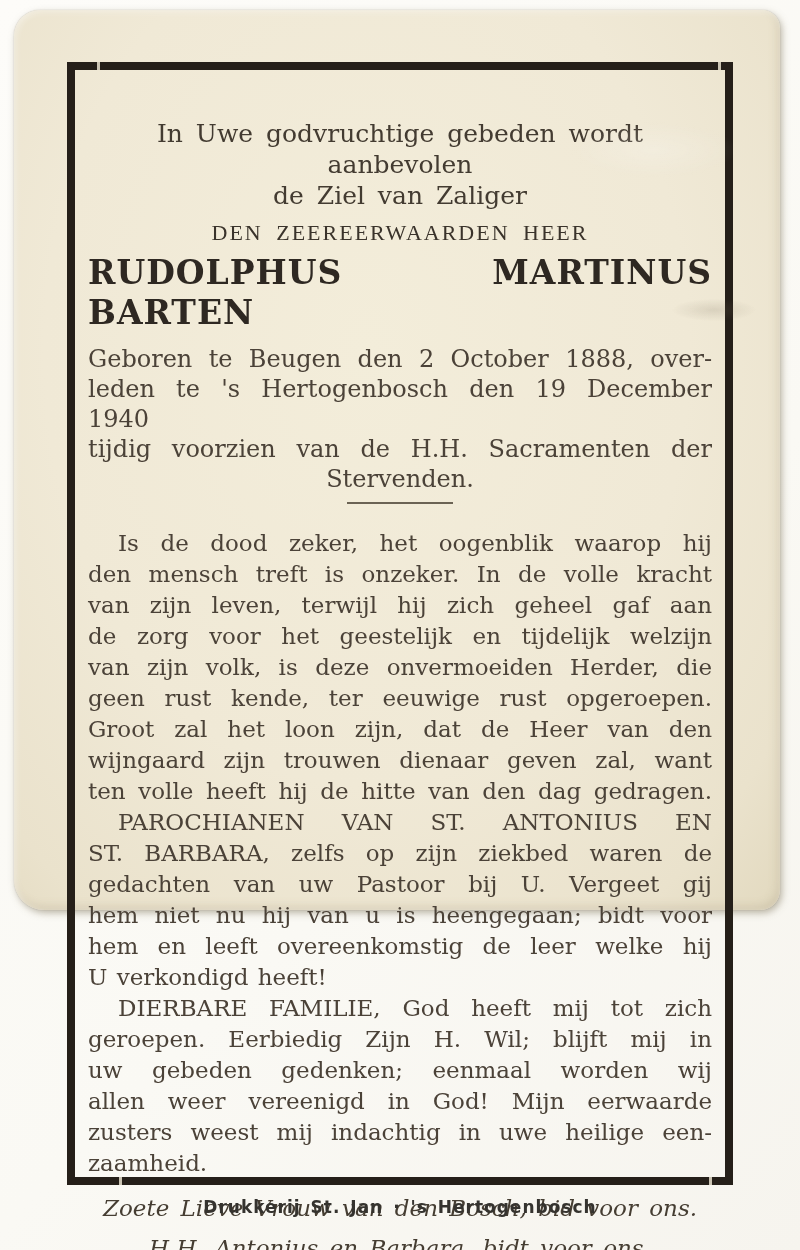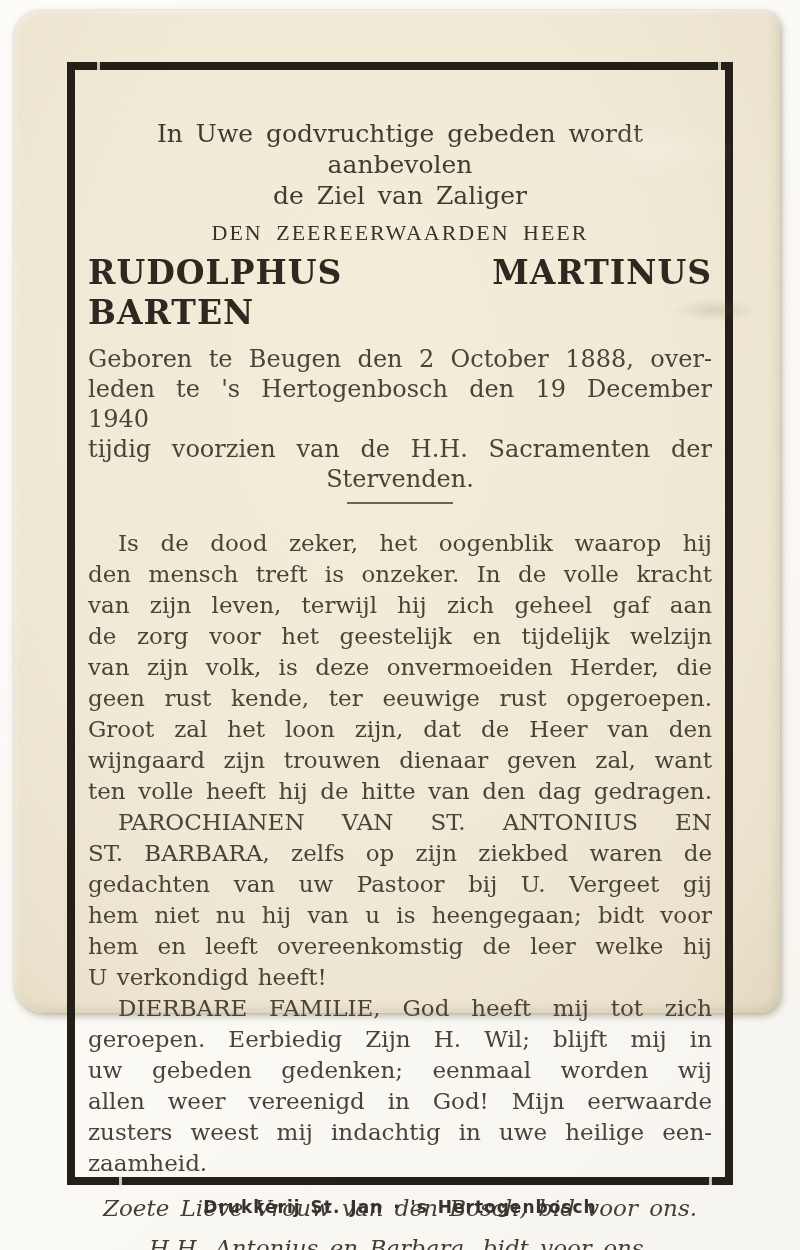--- a/index.html
+++ b/index.html
@@ -11,21 +11,21 @@
   }
   .scan-bg {
     position: relative;
     width: 800px; height: 1250px;
     background: linear-gradient(135deg, #fdfcf9 0%, #faf9f4 60%, #f6f4ee 100%);
   }
   
   .card {
     position: absolute;
     left: 14px; top: 10px;
-    width: 766px; height: 1003px;
+    width: 766px; height: 900px;
     border-radius: 26px 18px 20px 30px;
     background: radial-gradient(ellipse at 46% 38%, #f3edda 0%, #f0e9d6 55%, #eae2cc 85%, #e2d9bf 100%);
     box-shadow: 2px 3px 7px rgba(125,115,90,0.5), 0 0 1px rgba(100,90,70,0.5),
                 inset 2px 2px 6px rgba(255,255,255,0.45), inset -3px -4px 9px rgba(150,138,110,0.22);
   }
   
   .card::after {
     content: "";
     position: absolute; inset: 0;
     border-radius: inherit;

